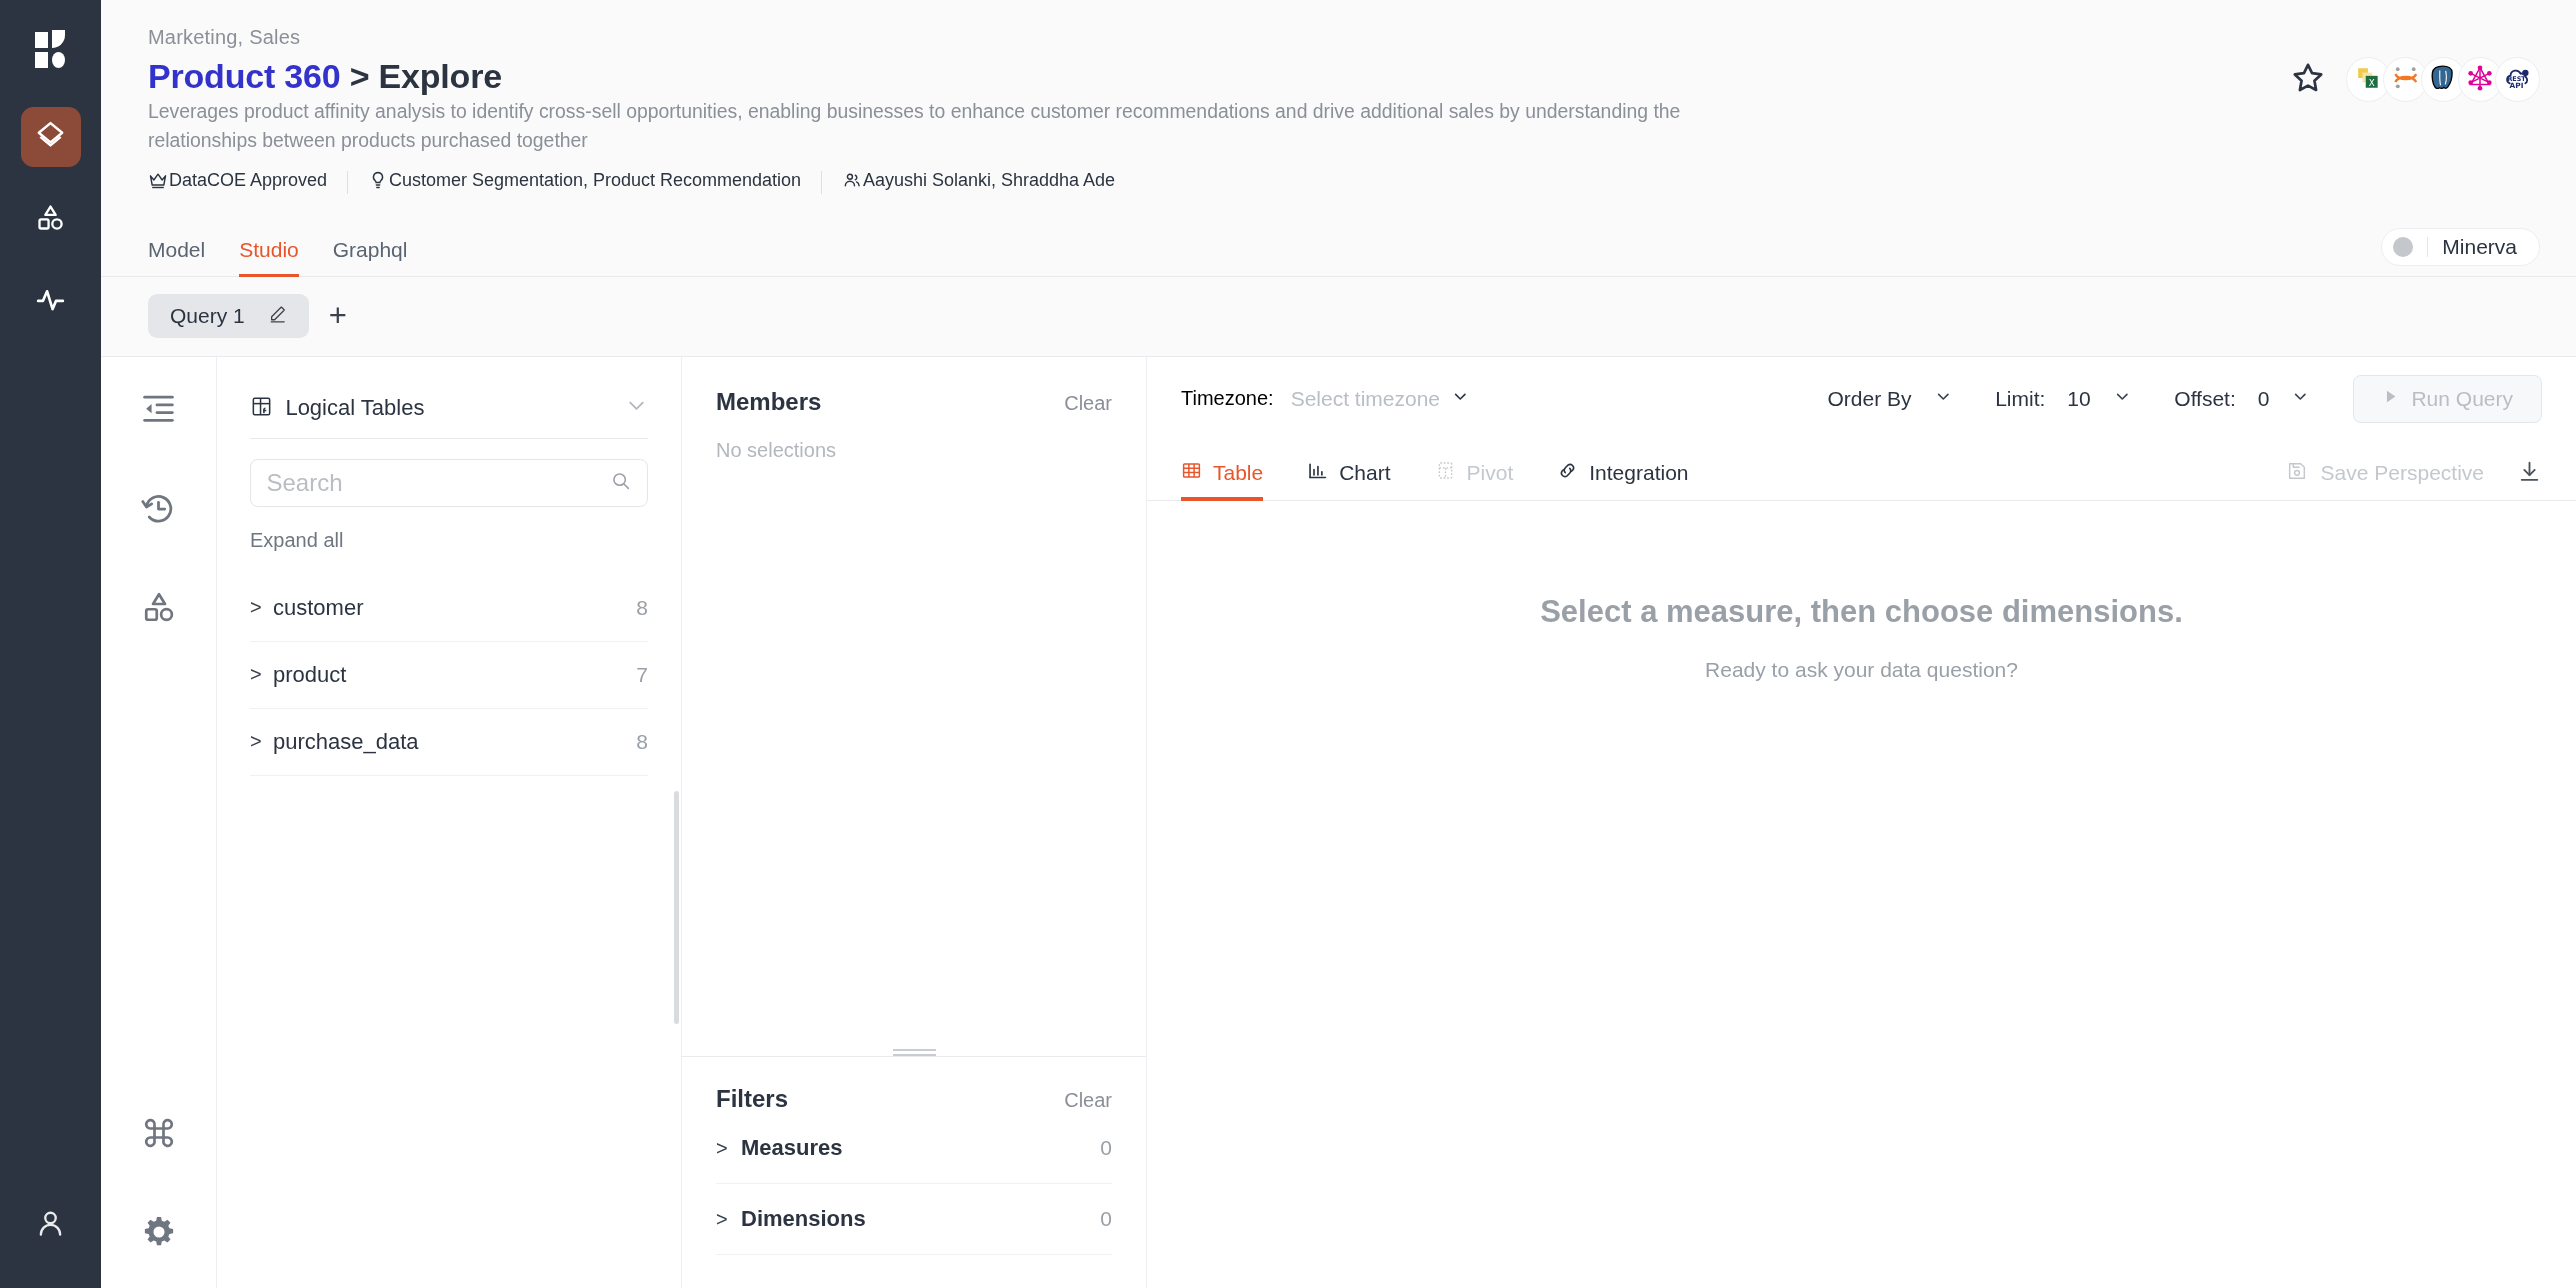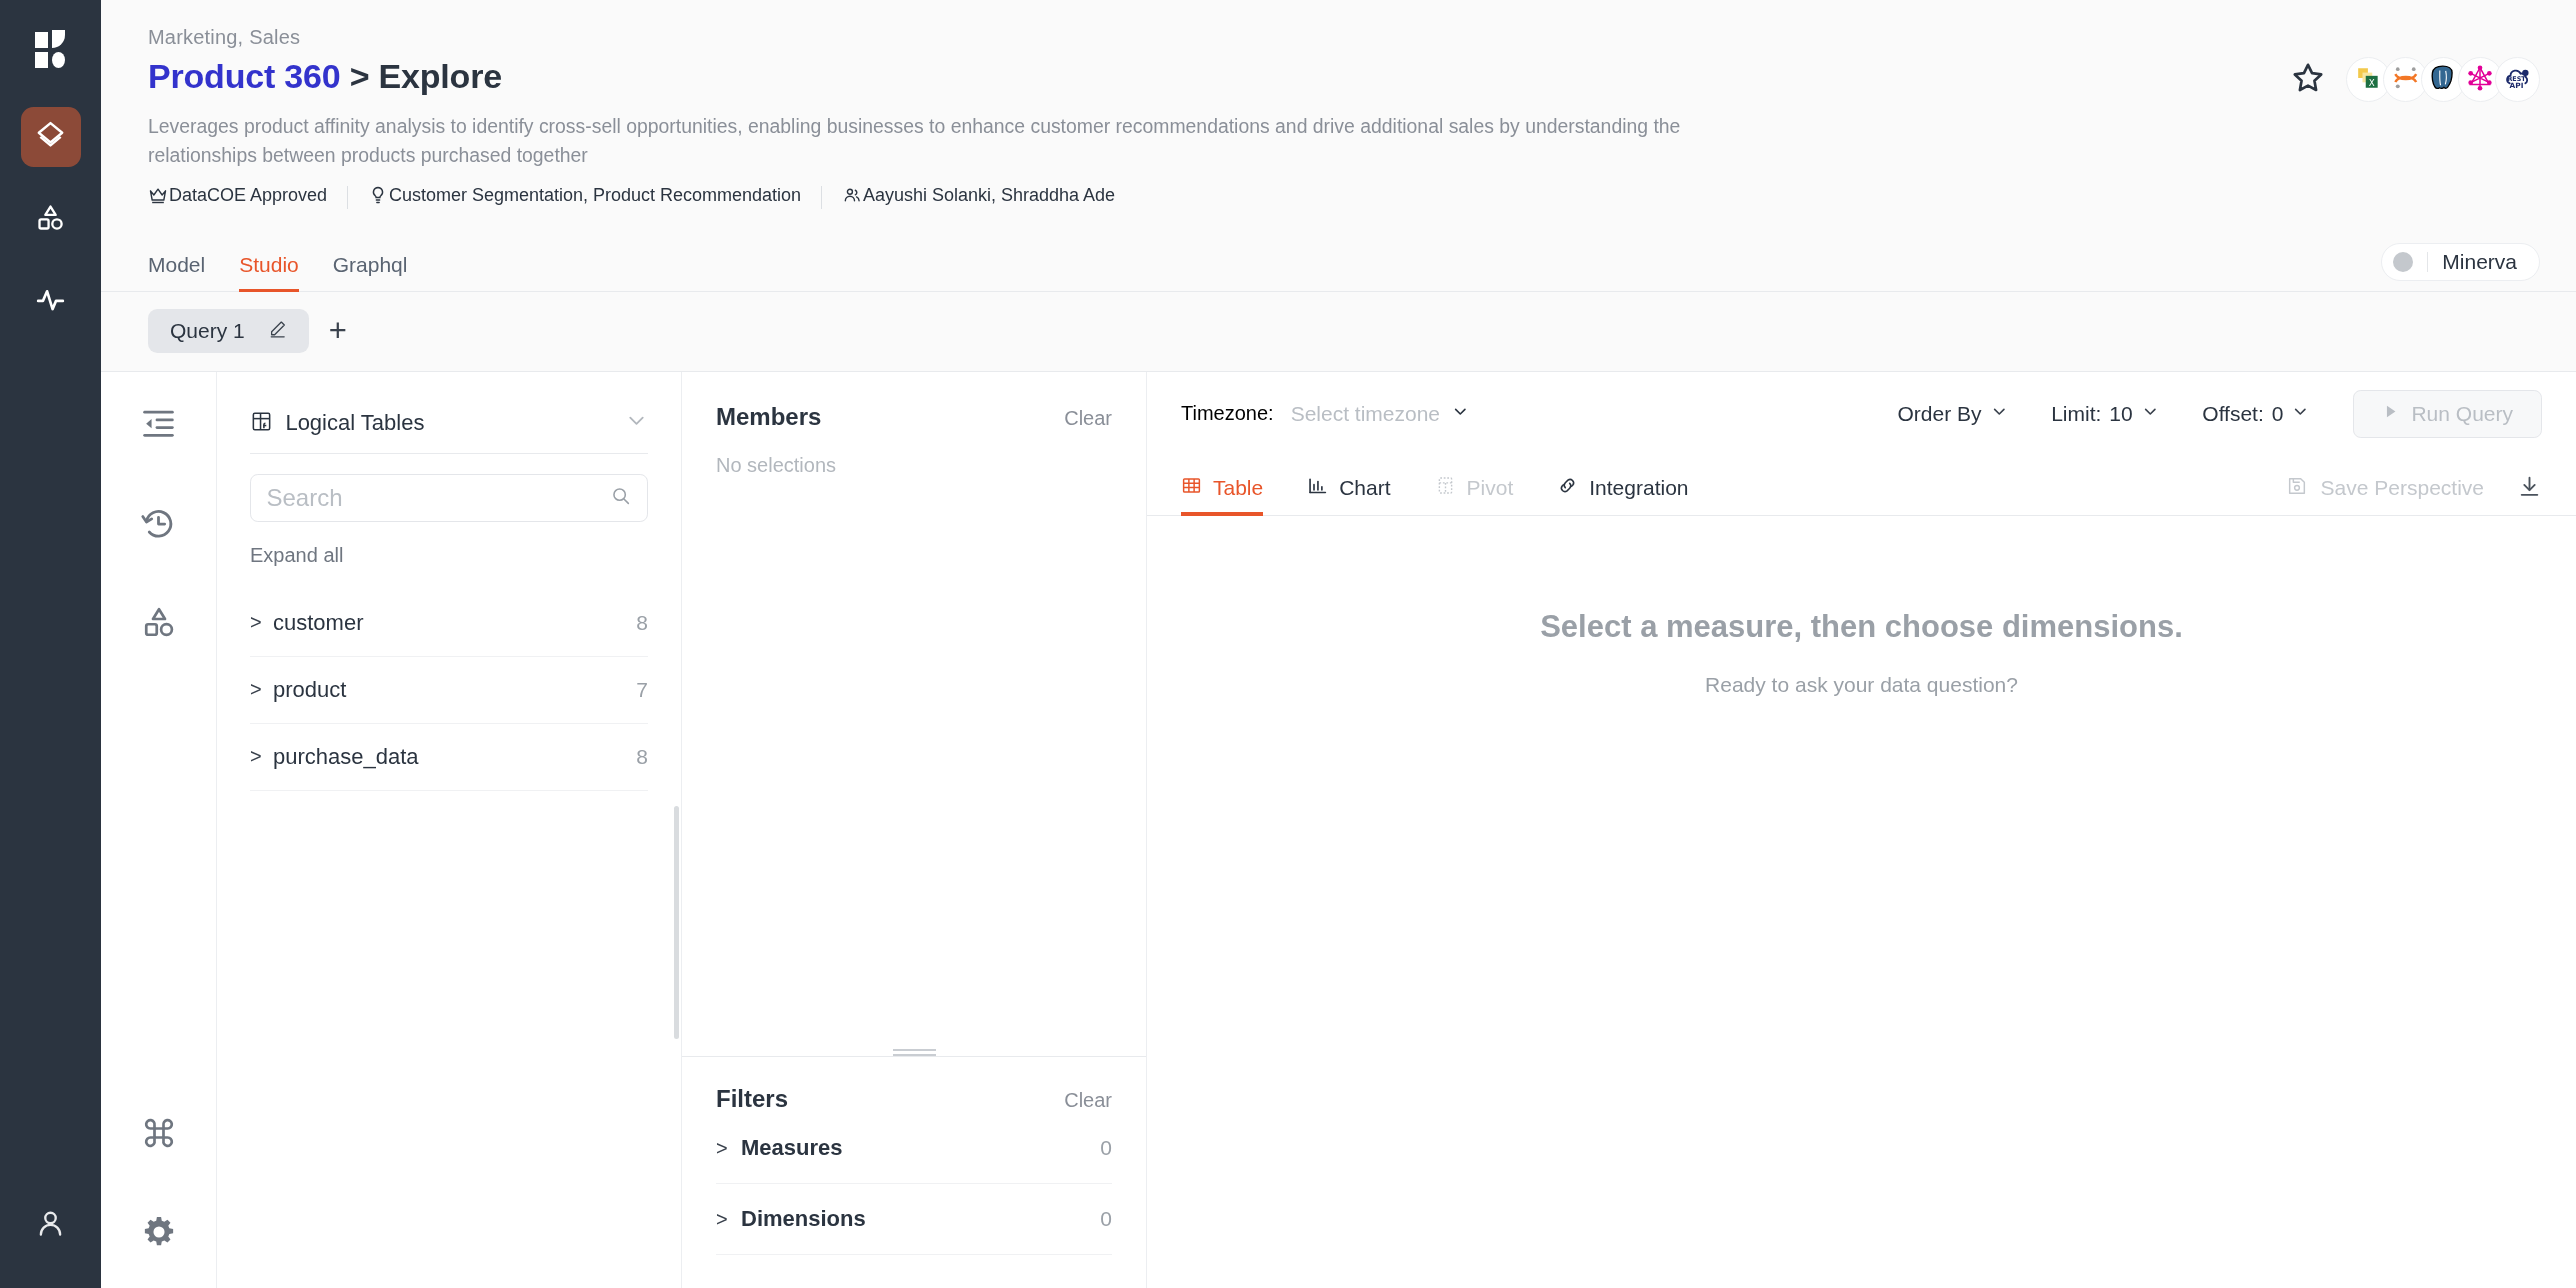--- a/index.html
+++ b/index.html
@@ -30,21 +30,21 @@
 
   
   .main { flex: 1 1 auto; display: flex; flex-direction: column; min-width: 0; background:#fafafa;}
 
   
   .header { padding: 26px 36px 0 47px; position: relative; background:#fafafa;}
   .crumbs { font-size: 20px; color: #8a8f98; letter-spacing: 0.2px; }
   .title { margin-top: 7.8px; font-size: 34px; font-weight: bold; color: #2b3440; letter-spacing: -0.2px;}
   .title .blue { color: #3333cc; }
   .desc {
-    margin-top: 16px; font-size: 19.4px; line-height: 1.48;
+    margin-top: 1px; font-size: 19.4px; line-height: 1.48;
     color: #8a8f98; max-width: 1590px;
   }
   .meta { margin-top: 15.5px; display: flex; align-items: center; gap: 0; font-size: 18px; color: #2b3440; }
   .meta-item { display: flex; align-items: flex-start; gap: 1px; padding-right: 20px; }
   .meta-sep { width: 0.8px; height: 23px; background: #dcdfe3; margin-right: 20px; }
 
   .header-right {
     position: absolute; top: 57px; right: 36px;
     display: flex; align-items: center; gap: 20px;
   }
@@ -167,21 +167,21 @@
   
   .res-panel { flex: 1 1 auto; display: flex; flex-direction: column; min-width: 0; background: #fff; }
   .res-top {
     height: 84px; display: flex; align-items: center;
     padding: 0 34px 0 34px; gap: 0;
   }
   .tz-label { font-size: 20px; color: #000000; }
   .tz-select { font-size: 21px; color: #b9bec4; margin-left: 17px; display: flex; align-items: center; gap: 11px; cursor: pointer; }
   .tz-select .cv { color: #2b3440; font-size: 17px; }
   .res-top-fill { flex: 1 1 auto; }
-  .ctl { font-size: 21px; color: #2b3440; display: flex; align-items: center; gap: 8px; margin-left: 43px; cursor: pointer; }
+  .ctl { font-size: 21px; color: #2b3440; display: flex; align-items: center; gap: 22px; margin-left: 43px; cursor: pointer; }
   .ctl .cv { font-size: 17px; color: #3a424d; }
   .run-btn {
     margin-left: 43px; border: 1.6px solid #e4e6ea; border-radius: 7.8px;
     background: #f7f8f9; padding: 11px 28px; display: flex; align-items: center; gap: 12.4px;
     font-size: 21px; color: #b9bec4; cursor: pointer;
   }
   .run-btn .tri { font-size: 17px; }
 
   .res-tabs {
     display: flex; align-items: flex-end; padding: 0 34px;

